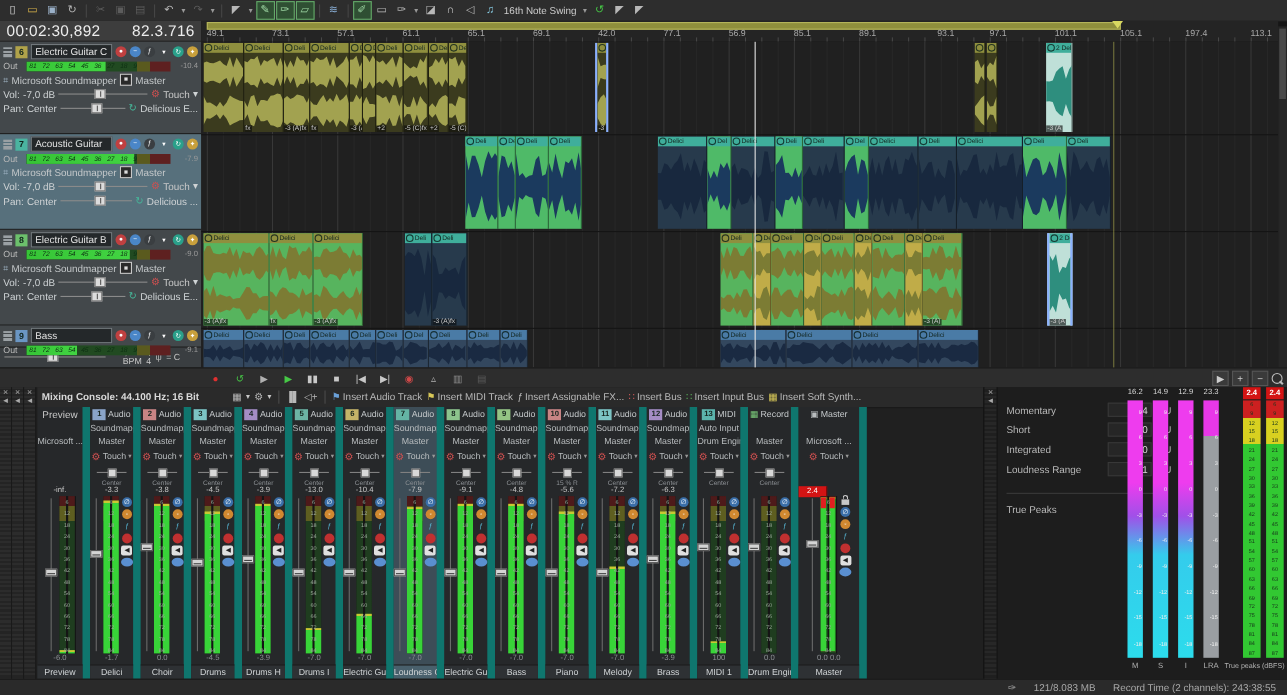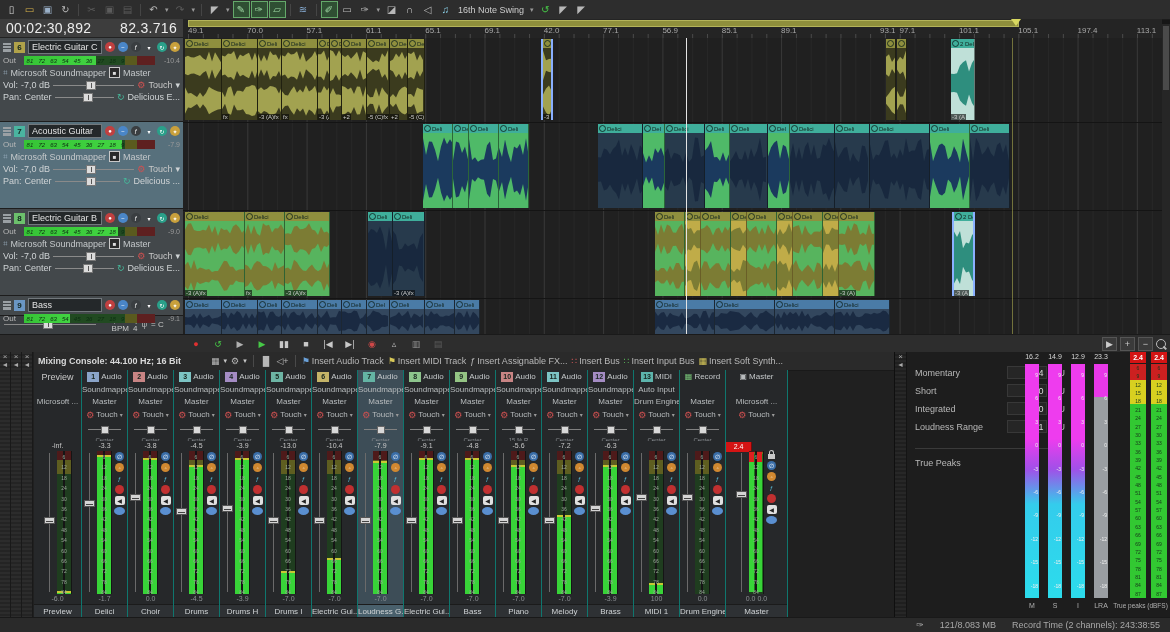--- a/index.html
+++ b/index.html
@@ -91,21 +91,21 @@
   #mixbar{position:absolute;left:34px;right:275px;top:0;height:18px;background:#2a2a2a;border-bottom:1px solid #191919;
           display:flex;align-items:center;gap:4px;font-size:9px;color:#c8c8c8;padding:0 4px;overflow:hidden;}
   #mixbar .mtitle{font-weight:bold;color:#d8d8d8;margin-right:26px;white-space:nowrap;}
   #mixbar .mic{display:flex;align-items:center;gap:2px;color:#b8b8b8;white-space:nowrap;}
   #mixbar .vsep{width:1px;height:12px;background:#4a4a4a;margin:0 2px;}
   #mixhandles{position:absolute;left:0;top:0;width:34px;height:266px;display:flex;}
   .mhandle{width:10px;border-right:1px solid #191919;background:repeating-linear-gradient(#2c2c2c 0 2px,#242424 2px 4px);
            display:flex;flex-direction:column;align-items:center;font-size:8px;color:#aaa;}
   
   #strips{position:absolute;left:34px;top:18px;height:248px;display:flex;}
-  .strip{width:46px;flex:none;background:#26282a;border-right:1px solid #0f766e;display:flex;flex-direction:column;
+  .strip{width:46px;flex:none;background:#26282a;border-right:7px solid #0f766e;display:flex;flex-direction:column;
          font-size:8px;text-align:center;box-sizing:border-box;}
   .strip.pw{width:48px;}
   .strip.wide{width:62px;}
   .strip.sel{background:#3d4d57;}
   .srow{height:12px;line-height:12px;overflow:hidden;white-space:nowrap;color:#b8bcbe;}
   .srow.r1{height:14px;display:flex;align-items:center;justify-content:center;gap:2px;}
   .sbadge{width:12px;height:10px;font-size:7px;font-weight:bold;color:#16241e;display:flex;align-items:center;justify-content:center;}
   .sicon{font-size:8px;}
   .stype{color:#c4c8ca;}
   .ptitle{font-size:9px;color:#c8c8c8;}
@@ -207,31 +207,31 @@
 
 <div id="timebox" class="abs">
   <span class="big">00:02:30,892</span>
   <span class="big">82.3.716</span>
 </div>
 
 <div id="ruler" class="abs">
   <div id="loopbar"></div>
   <div id="loopend"></div>
 <span class="rtick" style="left: 5px;">49.1</span>
-    <span class="rtick" style="left: 64.3px;">70.0</span>
+    <span class="rtick" style="left: 64.3px;">73.1</span>
     <span class="rtick" style="left: 123.6px;">57.1</span>
     <span class="rtick" style="left: 182.9px;">61.1</span>
     <span class="rtick" style="left: 242.2px;">65.1</span>
     <span class="rtick" style="left: 301.5px;">69.1</span>
     <span class="rtick" style="left: 360.8px;">42.0</span>
     <span class="rtick" style="left: 420.1px;">77.1</span>
     <span class="rtick" style="left: 479.4px;">56.9</span>
     <span class="rtick" style="left: 538.7px;">85.1</span>
     <span class="rtick" style="left: 598px;">89.1</span>
-    <span class="rtick" style="left: 697px;">93.1</span>
+    <span class="rtick" style="left: 669px;">93.1</span>
     <span class="rtick" style="left: 716.6px;">97.1</span>
     <span class="rtick" style="left: 775.9px;">101.1</span>
     <span class="rtick" style="left: 835.2px;">105.1</span>
     <span class="rtick" style="left: 894.5px;">197.4</span>
     <span class="rtick" style="left: 953.8px;">113.1</span>
   </div>
 
 <div id="trackheads" class="abs">
   <div id="tempobar">
     <span class="hsl" style="max-width:92px">

